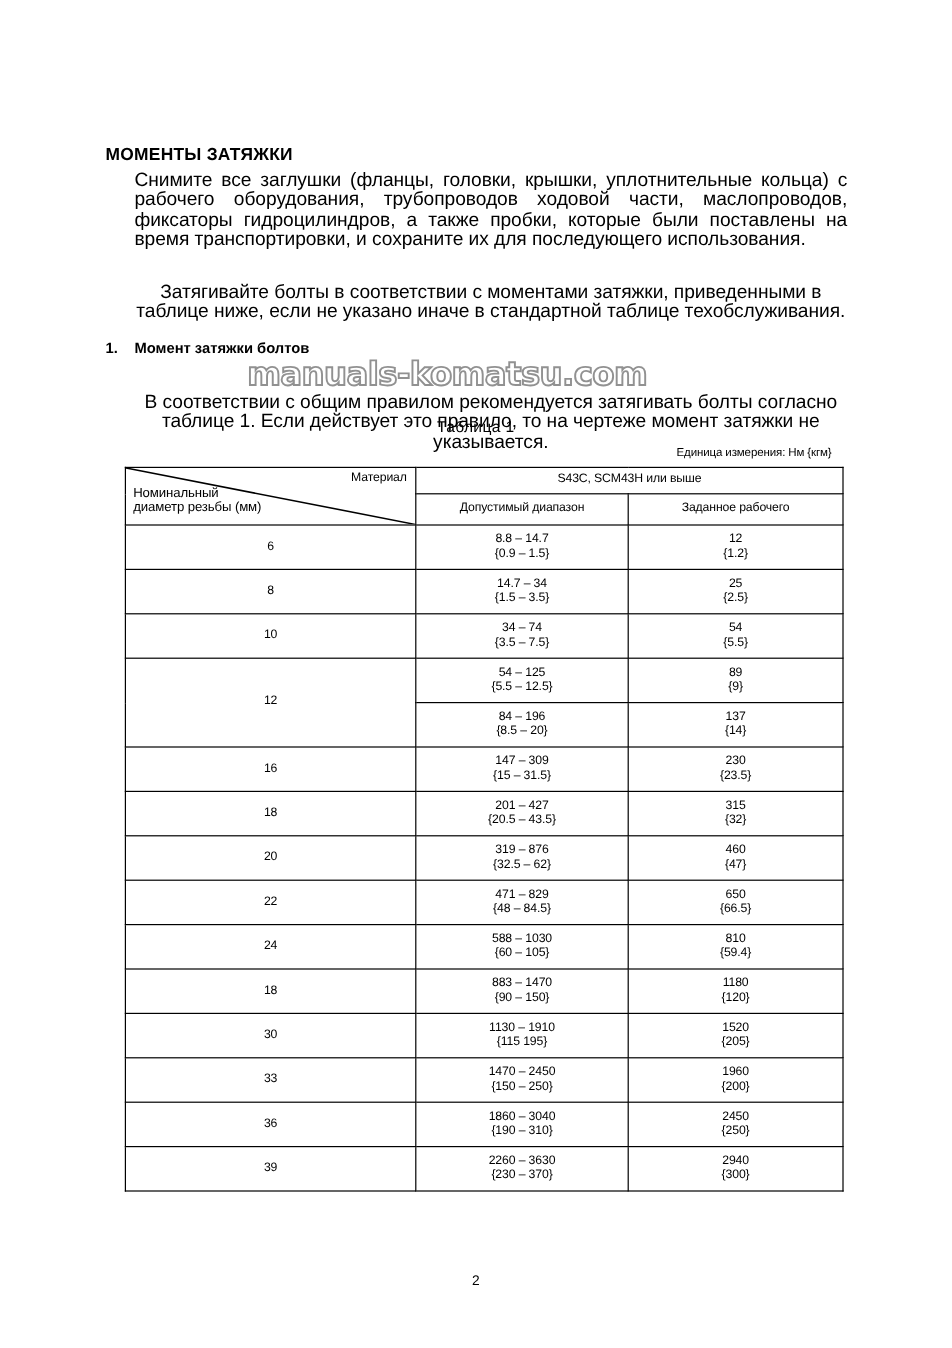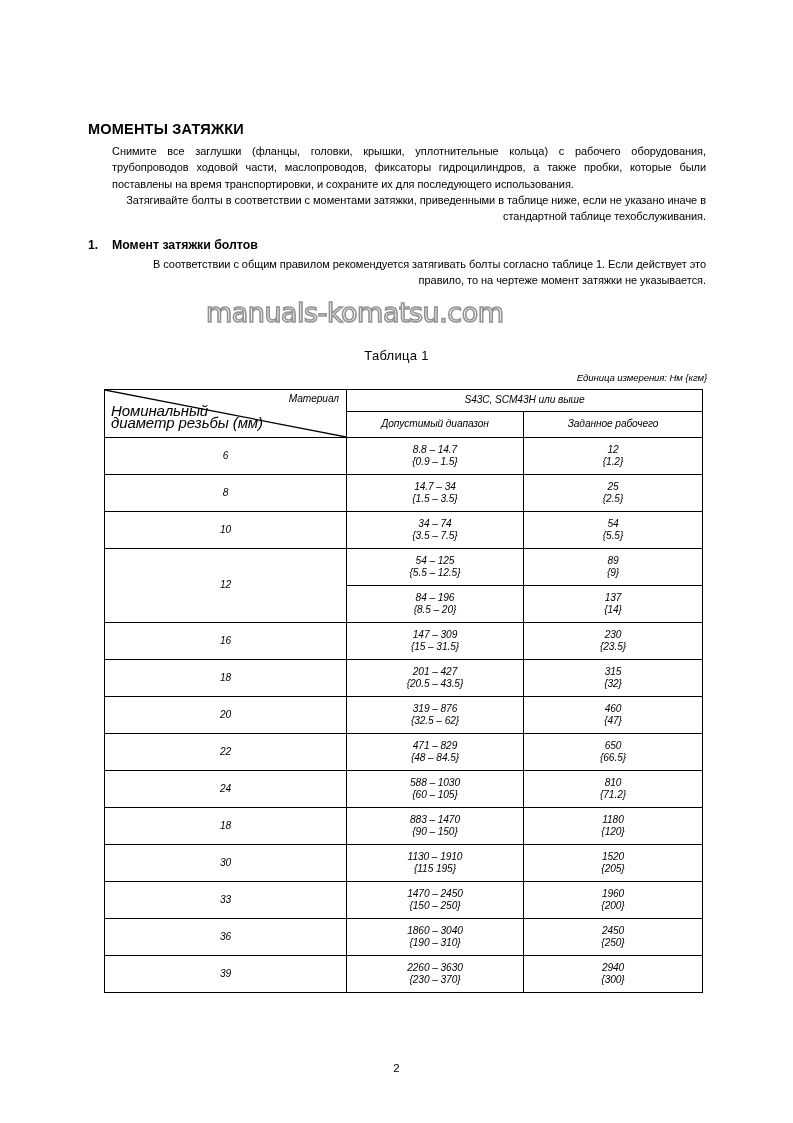--- a/index.html
+++ b/index.html
@@ -36,27 +36,27 @@
     font-size: 14.5px;
     font-weight: bold;
     letter-spacing: 0.2px;
     margin: 0 0 5px 0;
     line-height: 1.1;
   }
 
   .para {
     margin: 0;
     padding-left: 24px;
-    font-size: 11px;
+    font-size: 16px;
     line-height: 16.3px;
     text-align: justify;
     text-justify: inter-word;
     letter-spacing: -0.05px;
   }
-  .para.nojust { text-align: right; }
+  .para.nojust { text-align: center; margin-top: 28px; }
 
   .gap-s { height: 2px; }
   .gap-m { height: 13px; }
 
   .numbered {
     position: relative;
     padding-left: 24px;
     font-size: 12.3px;
     font-weight: bold;
     line-height: 16.3px;
@@ -75,46 +75,44 @@
     left: 0;
     top: 348px;
     width: 793px;
     text-align: center;
     font-size: 13px;
     letter-spacing: 0.3px;
   }
 
   .units-label {
     position: absolute;
-    right: 86px;
+    right: 100px;
     top: 372px;
     font-size: 9.6px;
     letter-spacing: -0.1px;
-    font-style: italic;
   }
 
   
   .torque-table {
     position: absolute;
     left: 104px;
     top: 389px;
     width: 598px;
     border-collapse: collapse;
     table-layout: fixed;
   }
   .torque-table td, .torque-table th {
     border: 1px solid #000000;
     padding: 0;
     font-weight: normal;
     text-align: center;
     vertical-align: middle;
     font-size: 10.2px;
     line-height: 12.2px;
     letter-spacing: -0.1px;
-    font-style: italic;
   }
 
   .col-dia  { width: 242px; }
   .col-rng  { width: 177px; }
   .col-set  { width: 179px; }
 
   
   .hdr-split {
     position: relative;
     height: 46px;
@@ -130,42 +128,42 @@
   .hdr-split .mat {
     position: absolute;
     right: 7px;
     top: 3px;
     font-size: 10.2px;
   }
   .hdr-split .dia {
     position: absolute;
     left: 6px;
     top: 15px;
-    font-size: 15px;
+    font-size: 11px;
     line-height: 12.2px;
     text-align: left;
   }
 
   .hdr-mat  { height: 21px; font-size: 10.4px; letter-spacing: 0.1px; }
   .hdr-sub  { height: 25px; font-size: 10.4px; }
 
   .row-cell { height: 36px; }
   .row-cell.tall { height: 72px; }
   .cell-line2 { display: block; }
   .no-top-border { border-top: none; }
   .no-bottom-border { border-bottom: none; }
 
   
   .watermark {
     position: absolute;
     left: 206px;
     top: 297px;
     font-size: 27px;
     font-family: "DejaVu Sans", sans-serif;
-    font-weight: normal;
+    font-weight: bold;
     letter-spacing: -0.5px;
     color: transparent;
     -webkit-text-stroke: 1.6px #8c8c8c;
     opacity: 0.95;
     white-space: nowrap;
     pointer-events: none;
   }
 
   
   .page-number {
@@ -334,21 +332,21 @@
           </td>
         </tr>
         <tr>
           <td class="row-cell">24</td>
           <td class="row-cell">
             <span class="cell-line2">588 – 1030</span>
             <span class="cell-line2">{60 – 105}</span>
           </td>
           <td class="row-cell">
             <span class="cell-line2">810</span>
-            <span class="cell-line2">{71.2}</span>
+            <span class="cell-line2">{59.4}</span>
           </td>
         </tr>
         <tr>
           <td class="row-cell">18</td>
           <td class="row-cell">
             <span class="cell-line2">883 – 1470</span>
             <span class="cell-line2">{90 – 150}</span>
           </td>
           <td class="row-cell">
             <span class="cell-line2">1180</span>

